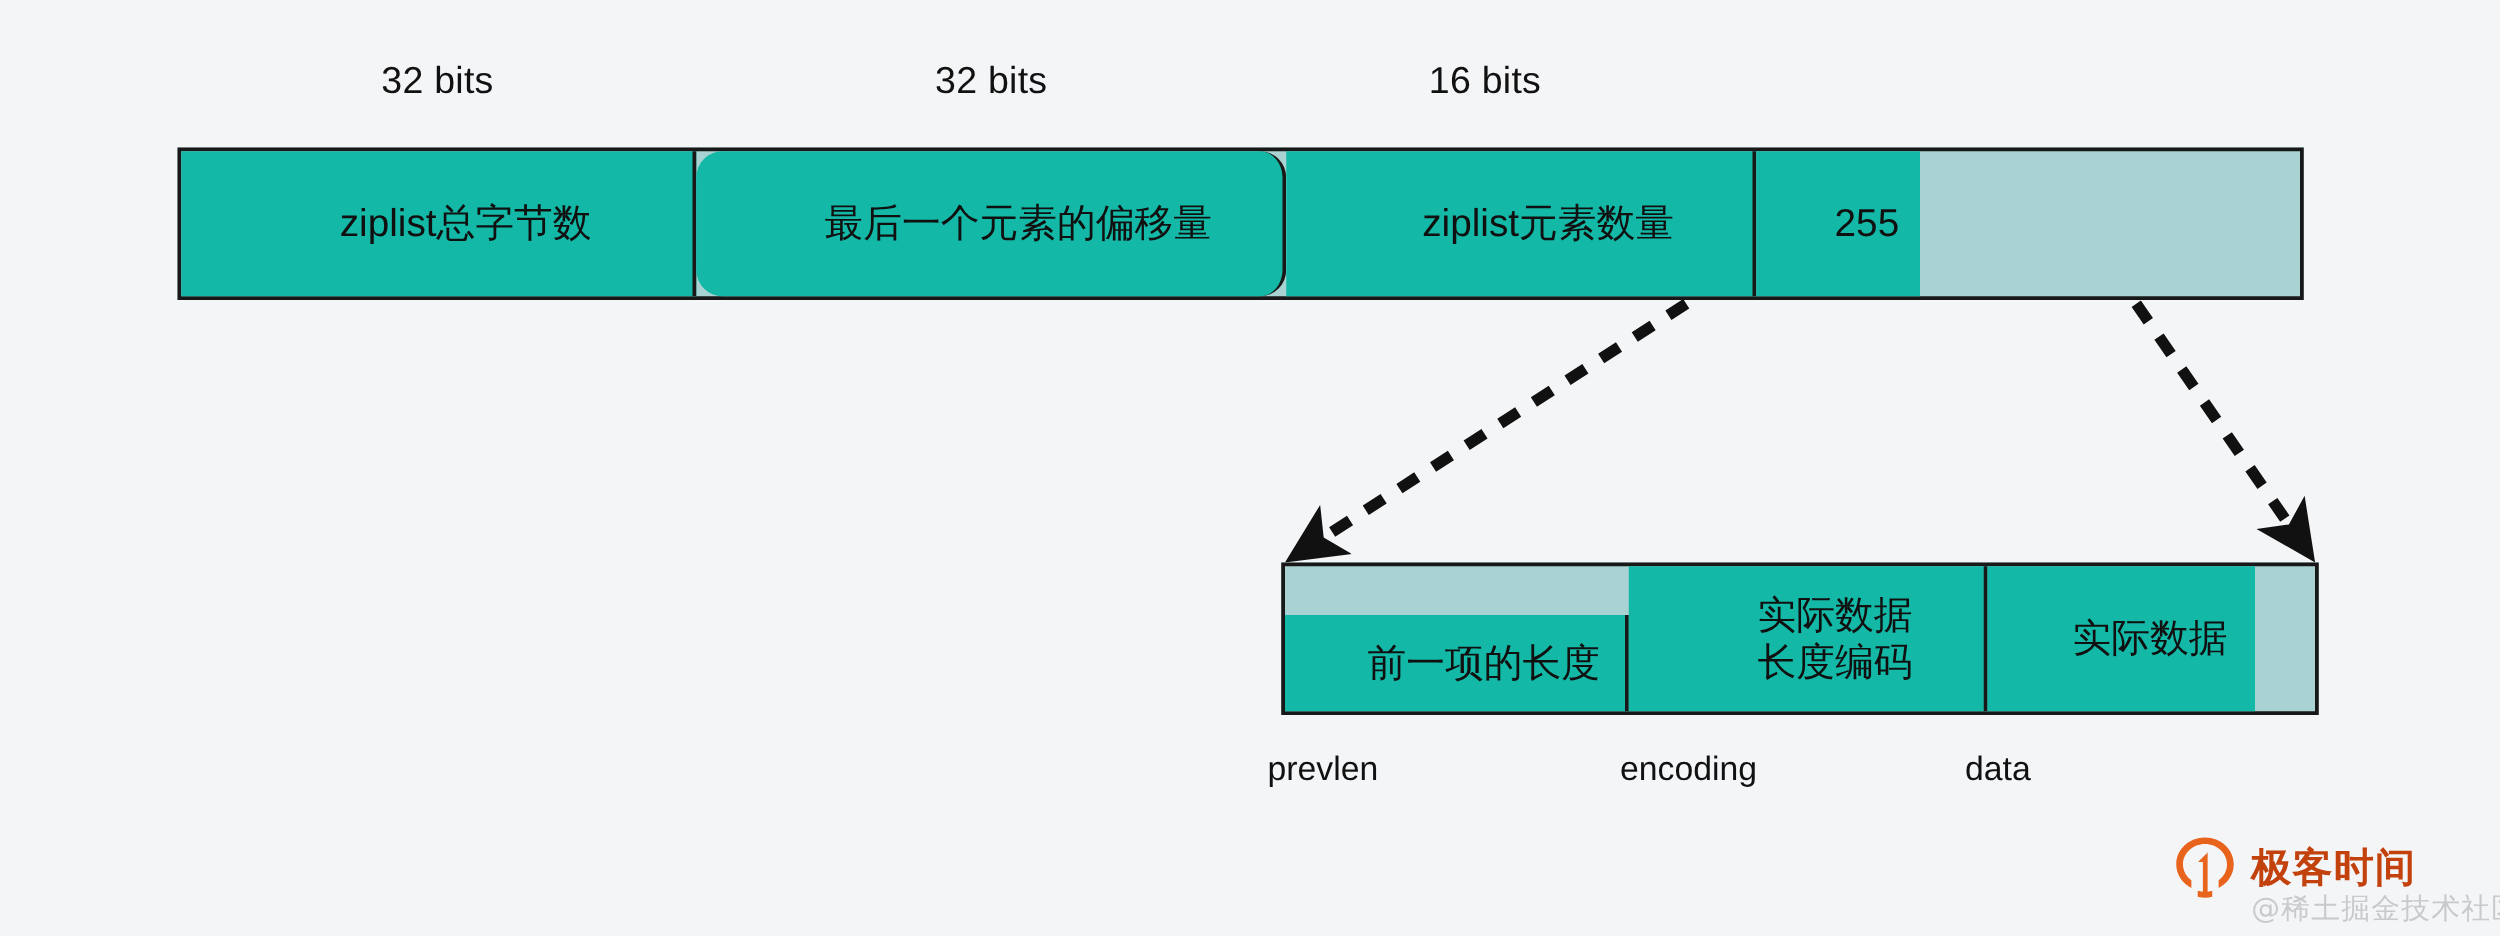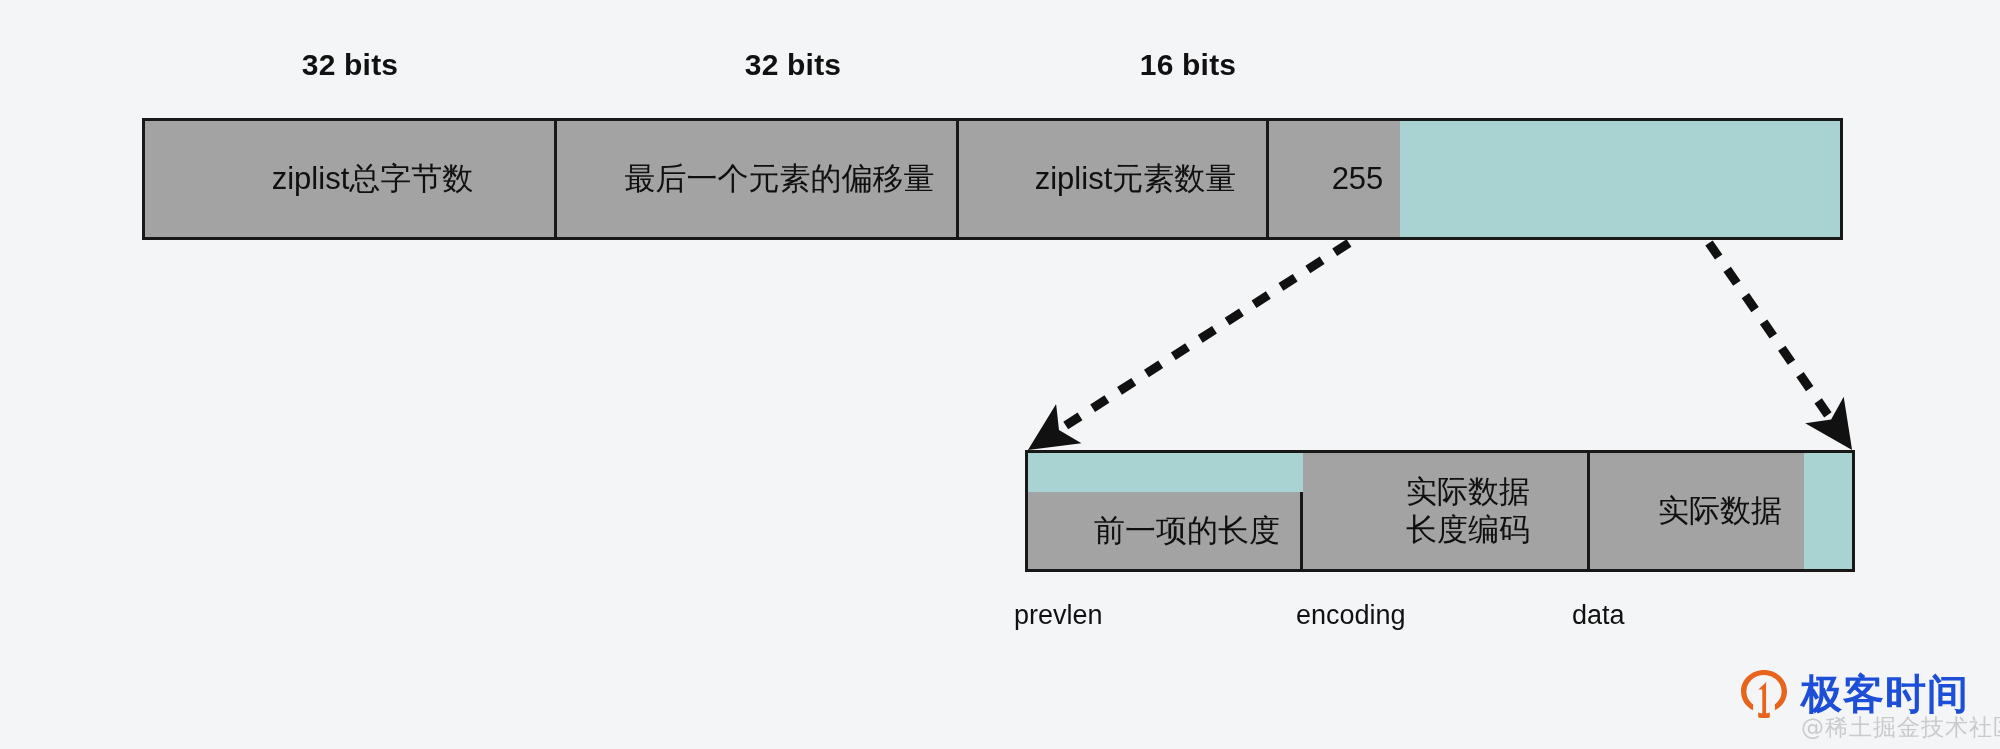--- a/index.html
+++ b/index.html
@@ -20,40 +20,39 @@
 
   
   .bitlabel {
     position: absolute;
     text-align: center;
     font-size: 30px;
     color: #111111;
     letter-spacing: 0.2px;
     white-space: nowrap;
     line-height: 1;
-    font-weight: bold;
   }
 
   
   .bar {
     position: absolute;
     display: flex;
     box-sizing: border-box;
     border: 3px solid #181818;
     background: #a8d3d2;
   }
   .cell {
     position: relative;
     box-sizing: border-box;
     display: flex;
     align-items: center;
     justify-content: center;
     text-align: left;
     color: #101010;
-    background: #a3a3a3;
+    background: #14b8a6;
     border-right: 3px solid #181818;
     font-size: 31px;
     line-height: 1.22;
     white-space: pre-line;
     padding-left: 46px;
   }
   .cell:last-child { border-right: none; }
 
   
   .underlabel {
@@ -83,23 +82,23 @@
     display: flex;
     align-items: center;
     gap: 11px;
   }
   #brand-mark {
     width: 52px;
     height: 52px;
     flex: 0 0 auto;
   }
   #brand-text {
-    font-size: 41px;
+    font-size: 32px;
     font-weight: bold;
-    color: #1d4ed8;
+    color: #c2410c;
     letter-spacing: 1px;
     line-height: 1;
     font-family: "DejaVu Sans", sans-serif;
   }
   #watermark {
     position: absolute;
     left: 1801px;
     top: 716px;
     font-size: 23px;
     color: #c9cacc;
@@ -113,22 +112,22 @@
 <body>
 
 <div id="canvas">
 
   <div class="bitlabel" style="left:200px; top:50px; width:300px;">32 bits</div>
   <div class="bitlabel" style="left:643px; top:50px; width:300px;">32 bits</div>
   <div class="bitlabel" style="left:1038px; top:50px; width:300px;">16 bits</div>
 
   <div class="bar" id="header-bar" style="left:142px; top:118px; width:1701px; height:122px;">
     <div class="cell" style="width:412px;">ziplist总字节数</div>
-    <div class="cell" style="width:402px;">最后一个元素的偏移量</div>
-    <div class="cell" style="width:310px;">ziplist元素数量</div>
+    <div class="cell" style="width:472px;border-radius:21px;">最后一个元素的偏移量</div>
+    <div class="cell" style="width:376px;">ziplist元素数量</div>
     <div class="cell" style="width:131px;">255</div>
   </div>
 
   <svg id="connectors" viewBox="0 0 2000 749" width="2000" height="749" xmlns="http://www.w3.org/2000/svg">
     <defs>
       <marker id="arrowhead" markerWidth="6" markerHeight="6" refX="4.6" refY="3" orient="auto" markerUnits="strokeWidth">
         <path d="M0,0.4 L5.4,3 L0,5.6 L1.3,3 Z" fill="#111111"></path>
       </marker>
     </defs>
     <line x1="1349" y1="243" x2="1034" y2="446" stroke="#111111" stroke-width="9" stroke-dasharray="17 15" stroke-linecap="butt" marker-end="url(#arrowhead)"></line>

